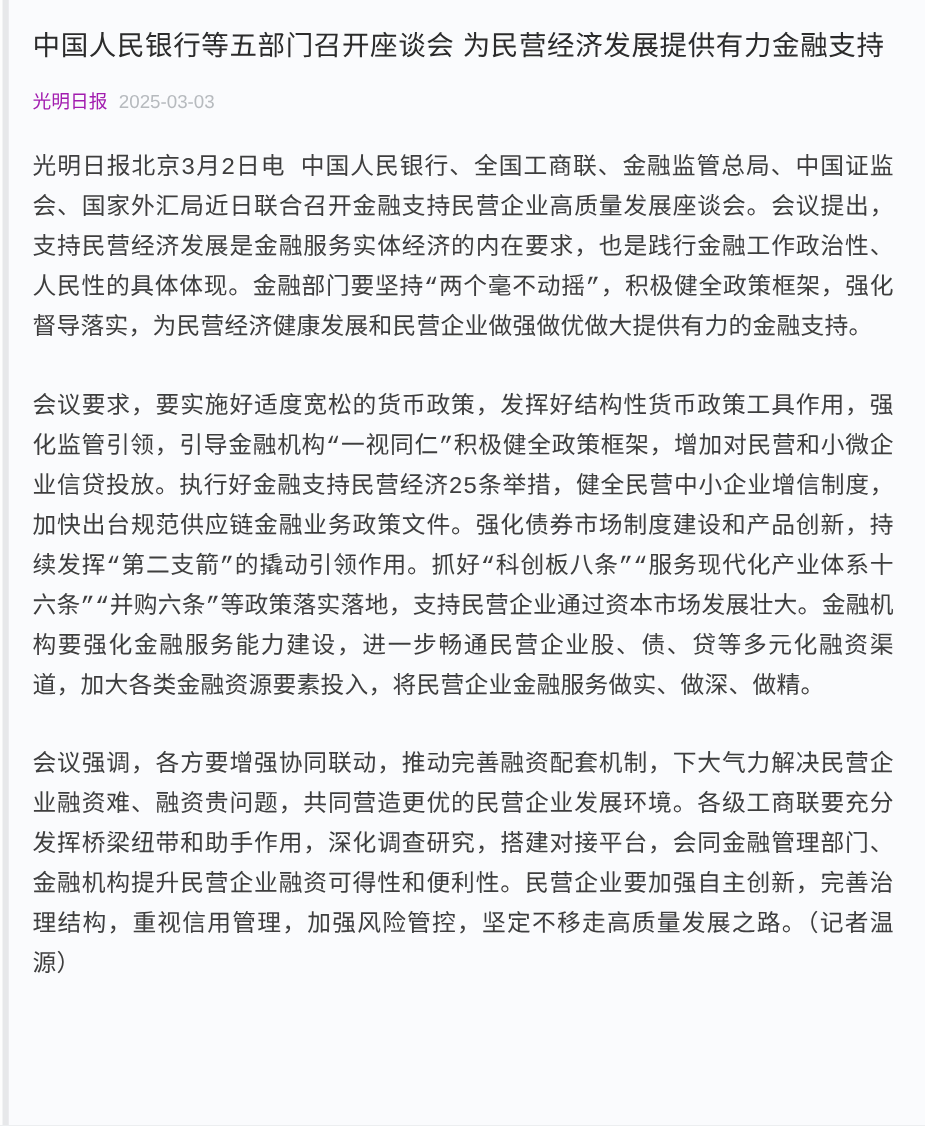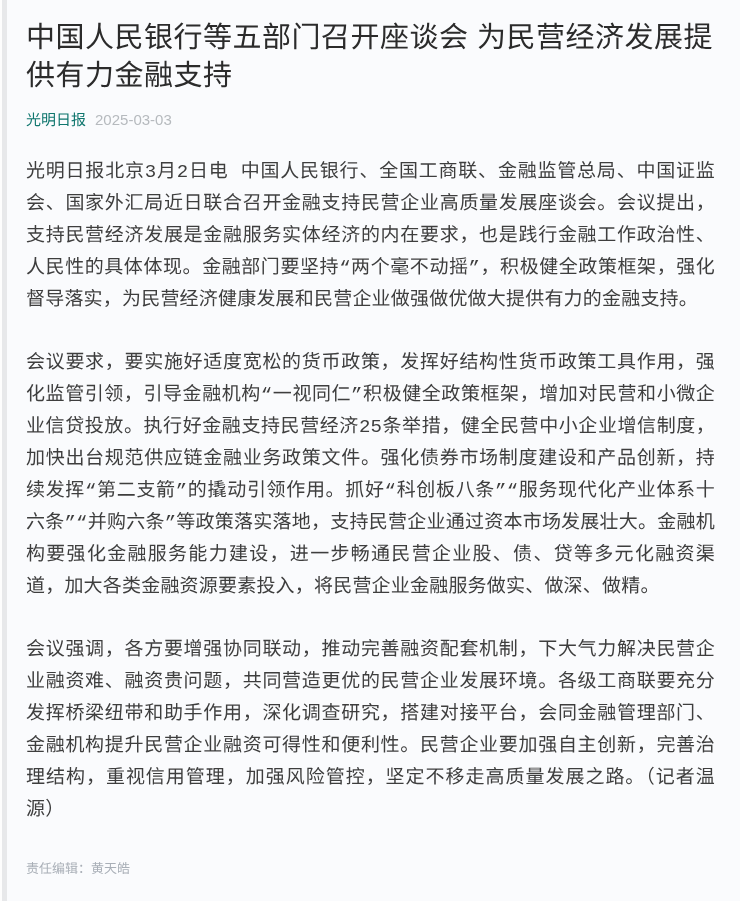--- a/index.html
+++ b/index.html
@@ -27,37 +27,37 @@
     width: 7px;
     background: #e7e8ea;
     border-left: 2px solid #fdfdfd;
   }
 
   .content {
     padding: 18px 25px 40px 26px;
   }
 
   .article-title {
-    font-size: 29px;
+    font-size: 22px;
     font-weight: 400;
     line-height: 38px;
     color: #2b2b2b;
     letter-spacing: 0.5px;
   }
 
   .meta-row {
     margin-top: 16px;
     font-size: 15px;
     line-height: 20px;
     display: flex;
     align-items: baseline;
     gap: 9px;
   }
 
-  .meta-source { color: #0f766e; text-align: center; }
+  .meta-source { color: #a21caf; text-align: center; }
   .meta-date   { color: #b6babe; }
 
   .article-body {
     margin-top: 26px;
   }
 
   .article-body p {
     font-size: 19px;
     line-height: 32px;
     color: #3e3e3e;
@@ -92,16 +92,15 @@
       <span class="meta-source">光明日报</span>
       <span class="meta-date">2025-03-03</span>
     </div>
 
     <div class="article-body">
       <p>光明日报北京3月2日电 中国人民银行、全国工商联、金融监管总局、中国证监会、国家外汇局近日联合召开金融支持民营企业高质量发展座谈会。会议提出，支持民营经济发展是金融服务实体经济的内在要求，也是践行金融工作政治性、人民性的具体体现。金融部门要坚持“两个毫不动摇”，积极健全政策框架，强化督导落实，为民营经济健康发展和民营企业做强做优做大提供有力的金融支持。</p>
       <p>会议要求，要实施好适度宽松的货币政策，发挥好结构性货币政策工具作用，强化监管引领，引导金融机构“一视同仁”积极健全政策框架，增加对民营和小微企业信贷投放。执行好金融支持民营经济25条举措，健全民营中小企业增信制度，加快出台规范供应链金融业务政策文件。强化债券市场制度建设和产品创新，持续发挥“第二支箭”的撬动引领作用。抓好“科创板八条”“服务现代化产业体系十六条”“并购六条”等政策落实落地，支持民营企业通过资本市场发展壮大。金融机构要强化金融服务能力建设，进一步畅通民营企业股、债、贷等多元化融资渠道，加大各类金融资源要素投入，将民营企业金融服务做实、做深、做精。</p>
       <p>会议强调，各方要增强协同联动，推动完善融资配套机制，下大气力解决民营企业融资难、融资贵问题，共同营造更优的民营企业发展环境。各级工商联要充分发挥桥梁纽带和助手作用，深化调查研究，搭建对接平台，会同金融管理部门、金融机构提升民营企业融资可得性和便利性。民营企业要加强自主创新，完善治理结构，重视信用管理，加强风险管控，坚定不移走高质量发展之路。（记者温源）</p>
     </div>
 
-    <div class="editor-credit">责任编辑：黄天皓</div>
 
   </div>
 </div>
 
 </body></html>

